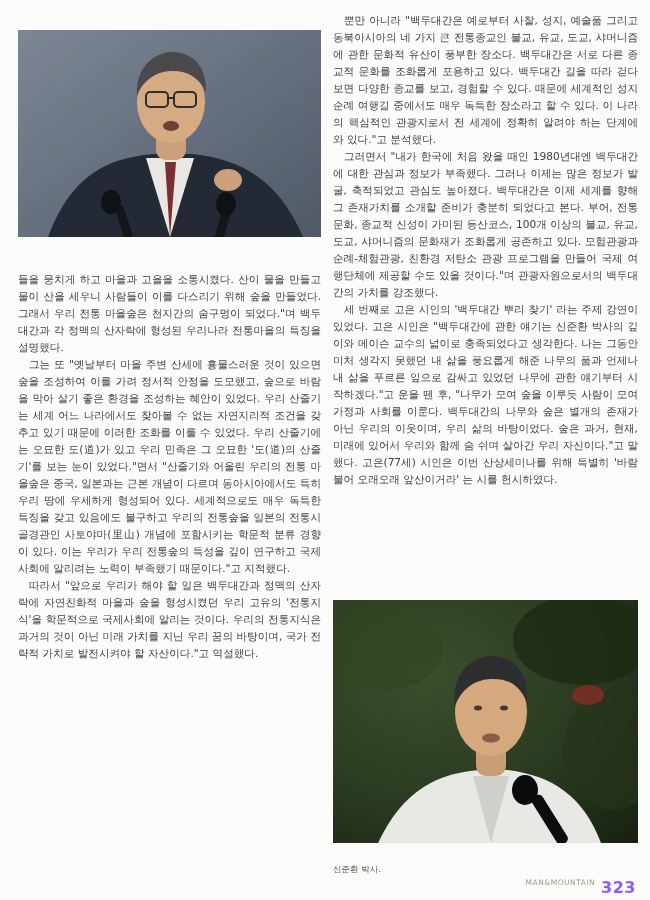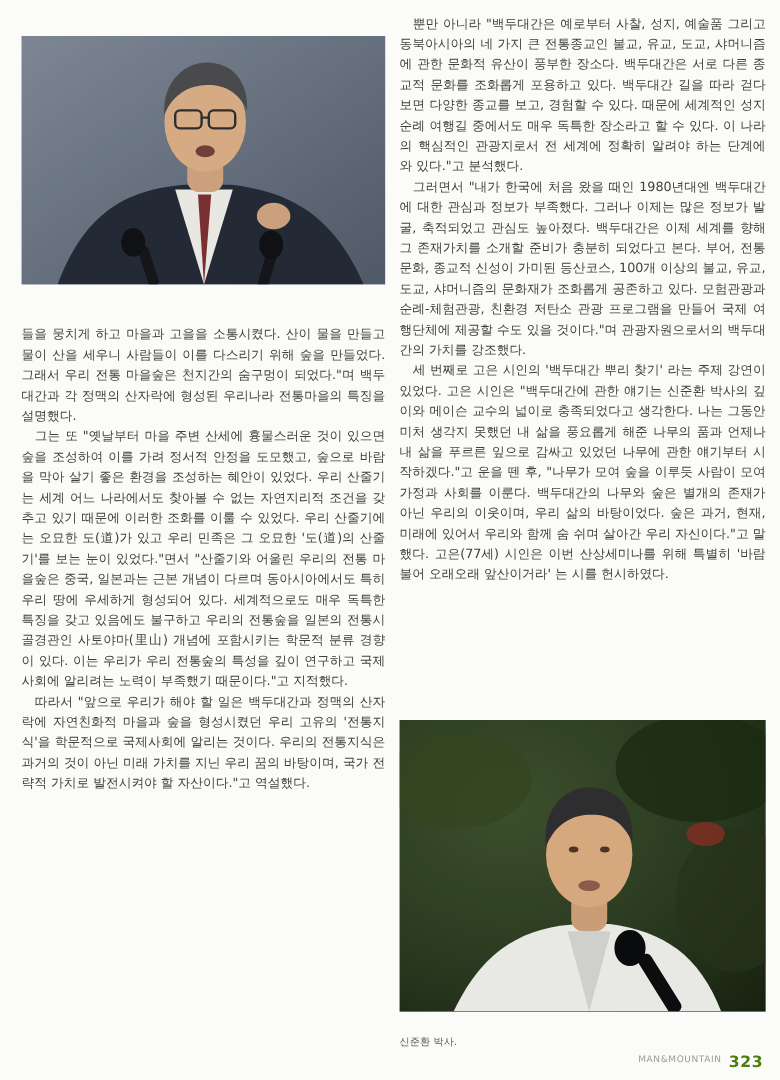--- a/index.html
+++ b/index.html
@@ -35,21 +35,21 @@
     word-break:break-all;
   }
   .bodytext p.indent, .col-right p.indent{text-indent:11px;}
 
   
   .footer{
     position:absolute;right:14px;top:878px;
     display:flex;align-items:flex-start;gap:6px;
   }
   .footer .mag{font-size:7.5px;color:#9a9a96;letter-spacing:.5px;}
-  .footer .pagenum{font-size:13px;font-weight:bold;color:#4d7c0f;letter-spacing:.5px;}
+  .footer .pagenum{font-size:16px;font-weight:bold;color:#8b5cf6;letter-spacing:.5px;}
 </style>
 </head>
 <body>
 
 <div class="page">
 
   <div class="col-left">
 
     <div class="photo photo-top">
       <svg width="303" height="207" viewBox="0 0 303 207" xmlns="http://www.w3.org/2000/svg">

